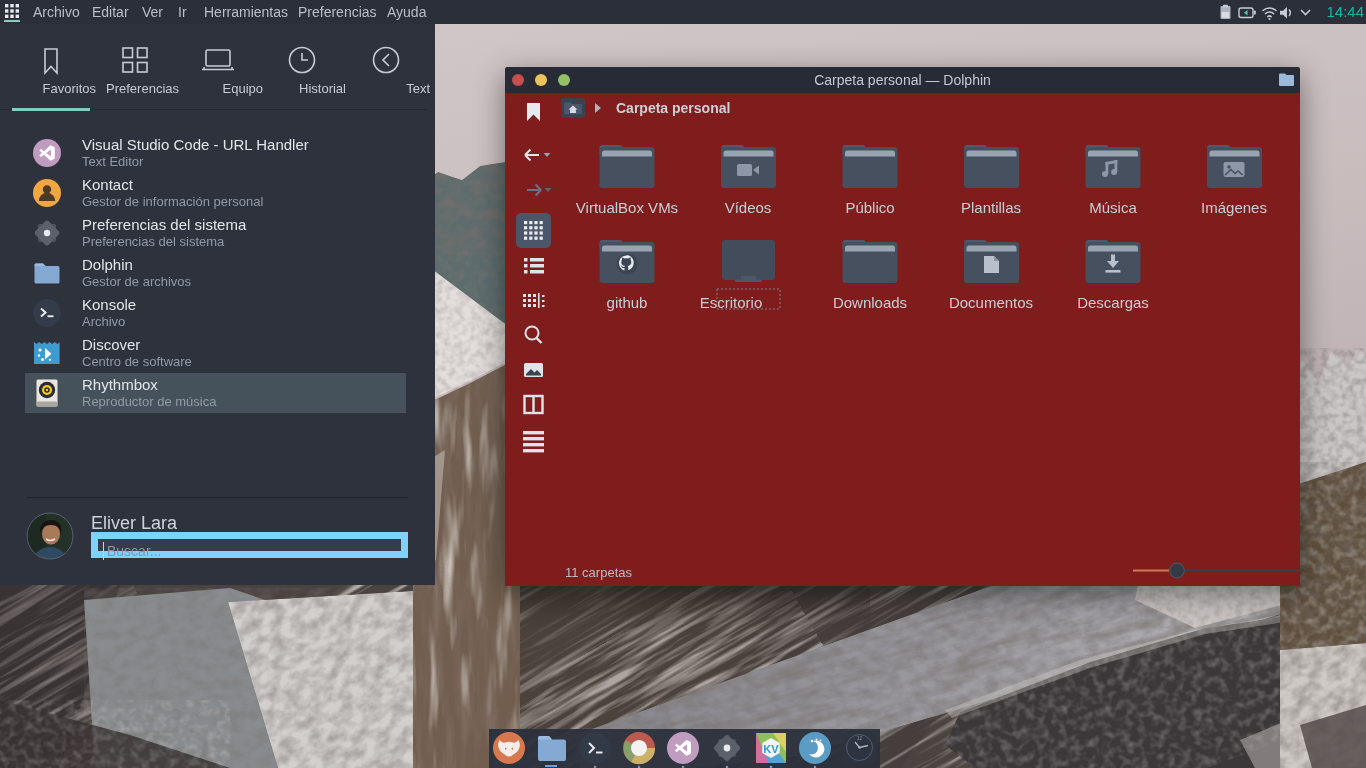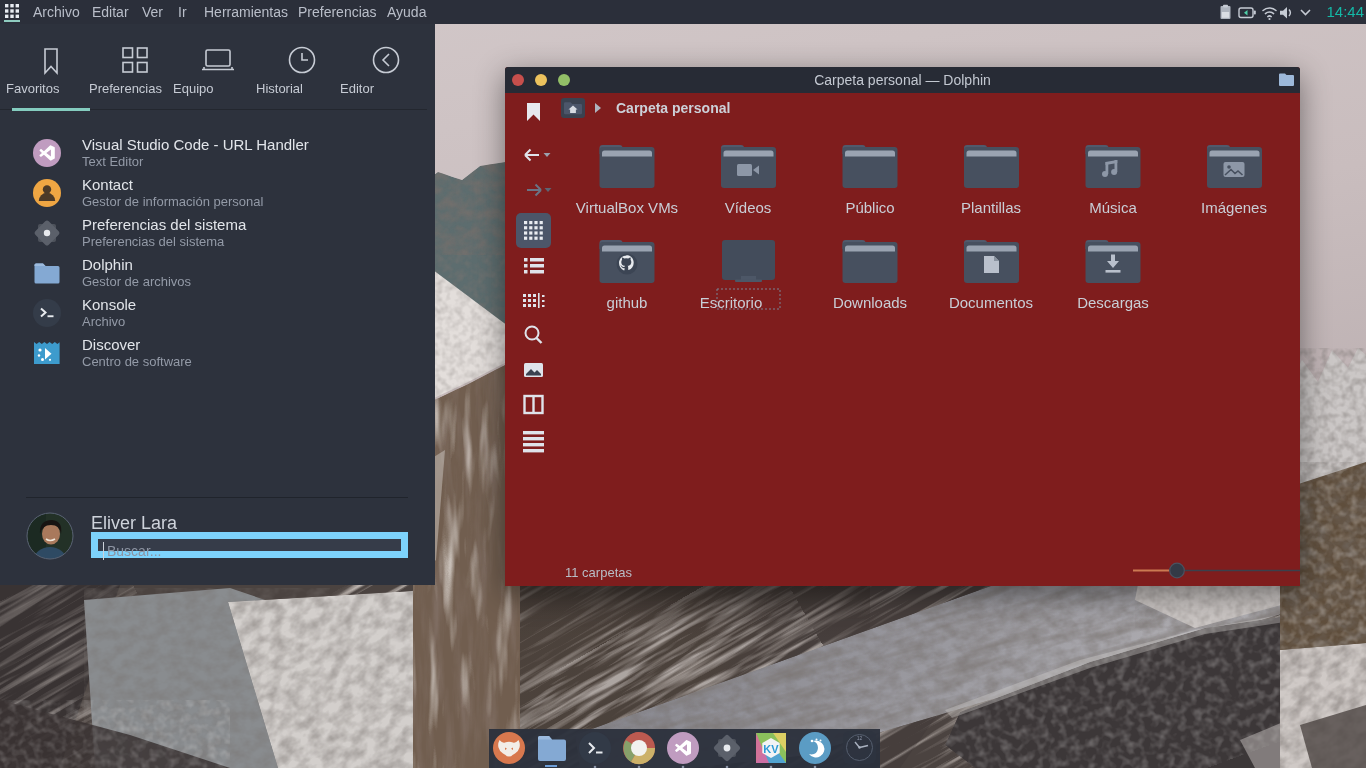--- a/index.html
+++ b/index.html
@@ -6,21 +6,21 @@
     font-family:"Liberation Sans", sans-serif;background:#c9bfc0;}
   #stage{position:absolute;inset:0;width:1366px;height:768px;}
   .abs{position:absolute;}
   
   #topbar{position:absolute;left:0;top:0;width:1366px;height:24px;background:#2b2f3a;z-index:40;
     color:#b9bec9;font-size:14px;}
   #topbar .menu{position:absolute;top:0;height:24px;line-height:24px;}
   #clockTxt{position:absolute;right:2px;top:0;line-height:24px;font-size:15px;color:#14b8a6;}
   
   #launcher{position:absolute;left:0;top:24px;width:435px;height:561px;background:#2d323d;z-index:30;}
-  .tabLbl{position:absolute;top:57px;font-size:13px;color:#c6cbd4;text-align:left;width:90px;transform:translateX(-50%);}
+  .tabLbl{position:absolute;top:57px;font-size:13px;color:#c6cbd4;text-align:right;width:90px;transform:translateX(-50%);}
   #tabs-sep{position:absolute;left:0;top:85px;width:427px;height:1px;background:#23272f;}
   #fav-underline{position:absolute;left:12px;top:84px;width:78px;height:2.5px;background:#84ccbf;}
   .appRow{position:absolute;left:25px;width:381px;height:40px;}
   .appRow.sel{background:#46525b;}
   .appTitle{position:absolute;left:57px;top:3px;font-size:15px;color:#e2e5ea;white-space:nowrap;}
   .appSub{position:absolute;left:57px;top:21px;font-size:13px;color:#939aa7;white-space:nowrap;}
   .appIcon{position:absolute;left:7px;top:5px;width:30px;height:30px;}
   #bot-sep{position:absolute;left:26px;top:473px;width:382px;height:1px;background:#20242c;}
   #userName{position:absolute;left:91px;top:489px;font-size:18px;color:#ced3db;}
   #searchBox{position:absolute;left:91px;top:508px;width:317px;height:26px;background:#363c49;
@@ -289,21 +289,21 @@
     <path d="M 16 8 V 15 H 22" fill="none" stroke="#c6cbd4" stroke-width="1.6"></path>
   </svg>
   <svg class="abs" style="left:370px;top:21px" width="32" height="32" viewBox="0 0 32 32">
     <circle cx="16" cy="15" r="12.5" fill="none" stroke="#c6cbd4" stroke-width="1.6"></circle>
     <path d="M 19 9 L 13 15 L 19 21" fill="none" stroke="#c6cbd4" stroke-width="1.6"></path>
   </svg>
   <span class="tabLbl" style="left:51px">Favoritos</span>
   <span class="tabLbl" style="left:134px">Preferencias</span>
   <span class="tabLbl" style="left:218px">Equipo</span>
   <span class="tabLbl" style="left:301px">Historial</span>
-  <span class="tabLbl" style="left:385px">Editor</span>
+  <span class="tabLbl" style="left:385px">Text</span>
   <div id="tabs-sep"></div>
   <div id="fav-underline"></div>
 
   <div class="appRow" style="top:109px">
     <svg class="appIcon" viewBox="0 0 30 30">
           <circle cx="15" cy="15" r="14" fill="#c09cc0"></circle>
       <g transform="translate(7.3,7.3) scale(0.155)">
             <path d="M96.5 10.7 75.9 0.8a6 6 0 0 0-6.9 1.2L29.9 37.7 12.7 24.6a4 4 0 0 0-5.1 0.2L2.3 29.6a4 4 0 0 0 0 5.9L17.2 49 2.3 62.6a4 4 0 0 0 0 5.9l5.3 4.8a4 4 0 0 0 5.1 0.2l17.2-13.1 39.1 35.7a6 6 0 0 0 6.9 1.2l20.6-9.9A6 6 0 0 0 100 82V16.1a6 6 0 0 0-3.5-5.4ZM75 72.3 45.3 49.8 75 27.3Z" fill="#fff"></path>
           </g>
     </svg>
@@ -349,20 +349,32 @@
     <svg class="appIcon" viewBox="0 0 30 30">
       <path d="M 2 4 l 2.6 2 2.6 -2 2.6 2 2.6 -2 2.6 2 2.6 -2 2.6 2 2.6 -2 2.6 2 2.2 -1.7 V 26 H 2 Z" fill="#3d9bcd"></path>
       <path d="M 13 10 L 19.5 15.8 L 13 21.6 Z" fill="#fff"></path>
       <circle cx="8" cy="12" r="1.6" fill="#fff"></circle>
           <circle cx="7" cy="17.5" r="1.2" fill="#fff"></circle>
       <circle cx="10.5" cy="21.5" r="1.5" fill="#fff"></circle>
           <circle cx="18" cy="21.8" r="1.1" fill="#fff"></circle>
     </svg>
     <span class="appTitle">Discover</span>
         <span class="appSub">Centro de software</span>
+  </div>
+  <div class="appRow sel" style="top:349px">
+    <svg class="appIcon" viewBox="0 0 30 30">
+      <rect x="4.5" y="1.5" width="21" height="27" rx="1.5" fill="#e9e6df"></rect>
+      <rect x="4.5" y="23.5" width="21" height="5" rx="1.5" fill="#a9a69f"></rect>
+      <circle cx="15" cy="12" r="8.2" fill="#2b2b33"></circle>
+      <circle cx="15" cy="12" r="5" fill="#f4cf1c"></circle>
+      <circle cx="15" cy="12" r="2.8" fill="#2b2b33"></circle>
+      <circle cx="15" cy="12" r="1.2" fill="#f4cf1c"></circle>
+    </svg>
+    <span class="appTitle">Rhythmbox</span>
+        <span class="appSub">Reproductor de música</span>
   </div>
 
   <div id="bot-sep"></div>
 
   <svg class="abs" style="left:26px;top:488px" width="48" height="48" viewBox="0 0 48 48">
     <defs>
           <clipPath id="avc">
             <circle cx="24" cy="24" r="23"></circle>
           </clipPath>
         </defs>

